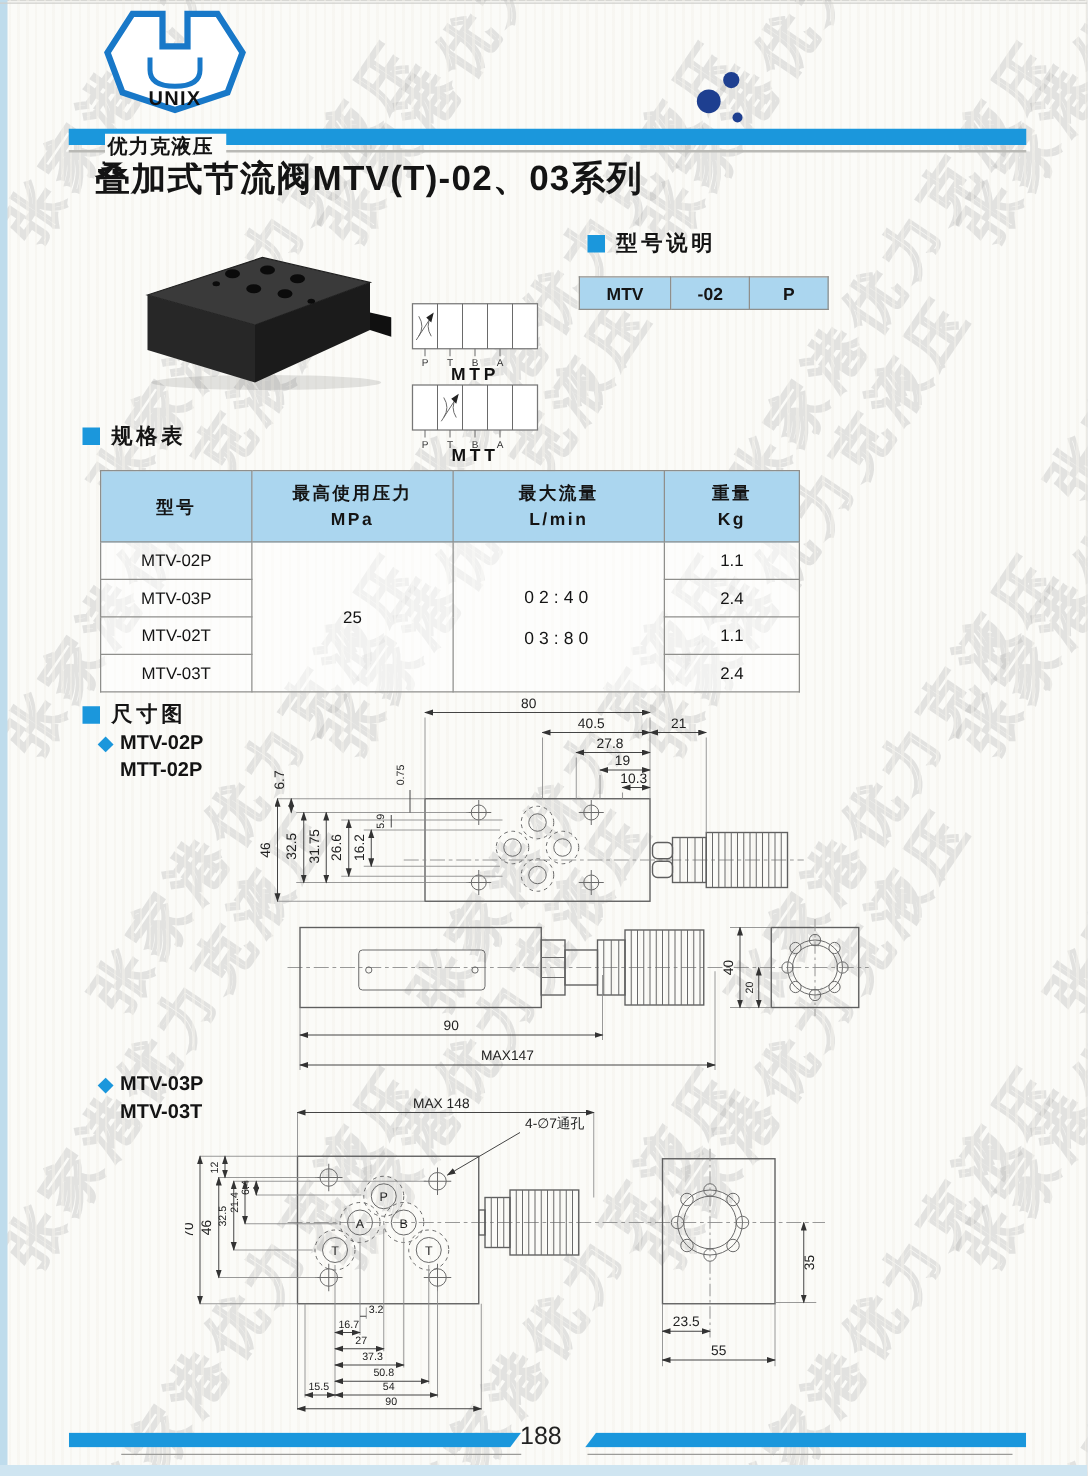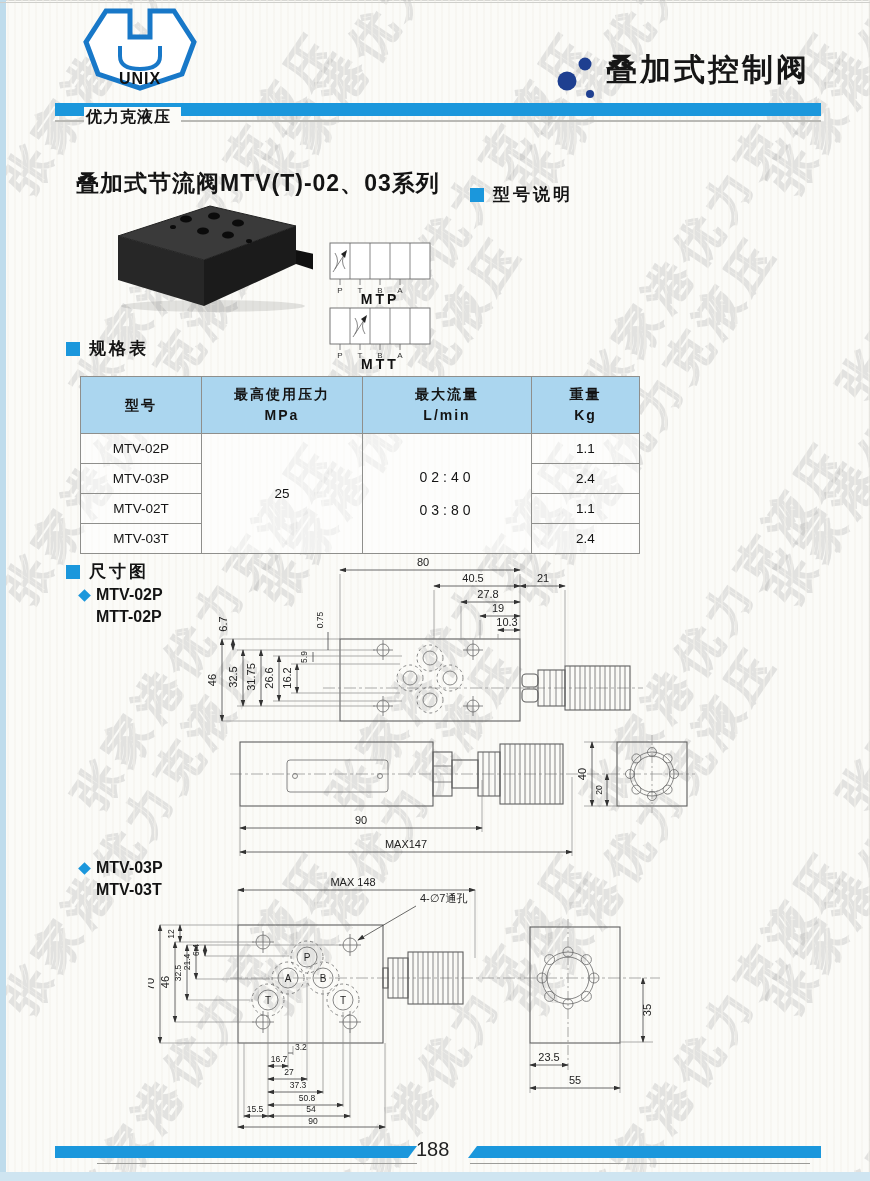--- a/index.html
+++ b/index.html
@@ -27,21 +27,21 @@
   
   .logo-svg{position:absolute;left:70px;top:6px;}
   .logo-sub{position:absolute;left:84px;top:88px;z-index:3;background:#fbfbf8;
     font-size:16px;font-weight:bold;letter-spacing:1px;padding:0 10px 2px 2px;margin-top:19px;}
   .head-bar{position:absolute;left:55px;top:103px;width:766px;height:13px;background:var(--accent);z-index:2;}
   .head-line{position:absolute;left:55px;top:120px;width:766px;height:2px;background:#b9b9b5;}
   .dots-svg{position:absolute;left:550px;top:48px;}
   .page-title{position:absolute;left:606px;top:49px;font-size:31px;font-weight:900;
     letter-spacing:3px;color:#161616;}
 
-  .doc-title{position:absolute;left:76px;top:124px;font-size:23px;font-weight:bold;letter-spacing:1px;margin-top:44px;}
+  .doc-title{position:absolute;left:76px;top:124px;font-size:28px;font-weight:bold;letter-spacing:1px;}
 
   .photo-svg{position:absolute;left:88px;top:198px;}
   .symbol{position:absolute;}
   .symbol-mtp{left:326px;top:241px;}
   .symbol-mtt{left:326px;top:306px;}
 
   .sec-head{position:absolute;display:flex;align-items:center;gap:9px;font-size:17px;font-weight:bold;letter-spacing:3px;}
   .sec-head .sq{width:14px;height:14px;background:var(--accent);flex:0 0 auto;}
   .sec-model{left:470px;top:183px;}
   .sec-spec{left:66px;top:337px;}
@@ -129,21 +129,20 @@
   </svg>
   <div class="logo-sub">优力克液压</div>
   <div class="head-bar"></div>
   <div class="head-line"></div>
 
   <svg class="dots-svg" width="52" height="54" viewBox="0 0 52 54">
     <circle cx="17" cy="33" r="9.5" fill="#1e3f90"></circle>
     <circle cx="35" cy="16" r="6.5" fill="#1e3f90"></circle>
     <circle cx="40" cy="46" r="4" fill="#1e3f90"></circle>
   </svg>
-  <div class="page-title">叠加式控制阀</div>
 
   <div class="doc-title">叠加式节流阀MTV(T)-02、03系列</div>
 
   <svg class="photo-svg" width="225" height="118" viewBox="0 0 225 118">
     <ellipse cx="125" cy="108" rx="92" ry="6" fill="rgba(0,0,0,0.10)"></ellipse>
     <polygon points="30,38 122,8 208,28 116,62" fill="#3a3a3a" stroke="#222" stroke-width="1"></polygon>
     <polygon points="30,38 116,62 116,108 30,82" fill="#272727"></polygon>
     <polygon points="116,62 208,28 208,66 116,108" fill="#1b1b1b"></polygon>
     <g fill="#0b0b0b">
       <ellipse cx="98" cy="21" rx="6" ry="3.6"></ellipse>
@@ -230,20 +229,25 @@
     <text x="54" y="63" text-anchor="middle" font-size="14" font-weight="bold" letter-spacing="3" fill="#111">MTT</text>
   </svg>
 
   <div class="sec-head sec-model">
     <span class="sq"></span>
     <span>型号说明</span>
   </div>
 
   <table class="model-table">
     <tbody>
+        <tr class="hd">
+      <td style="width:72px">MTV</td>
+      <td style="width:62px">-02</td>
+      <td style="width:62px">P</td>
+    </tr>
   </tbody>
     </table>
 
   <div class="sec-head sec-spec">
     <span class="sq"></span>
     <span>规格表</span>
   </div>
 
   <table class="spec-table">
     <tbody>

